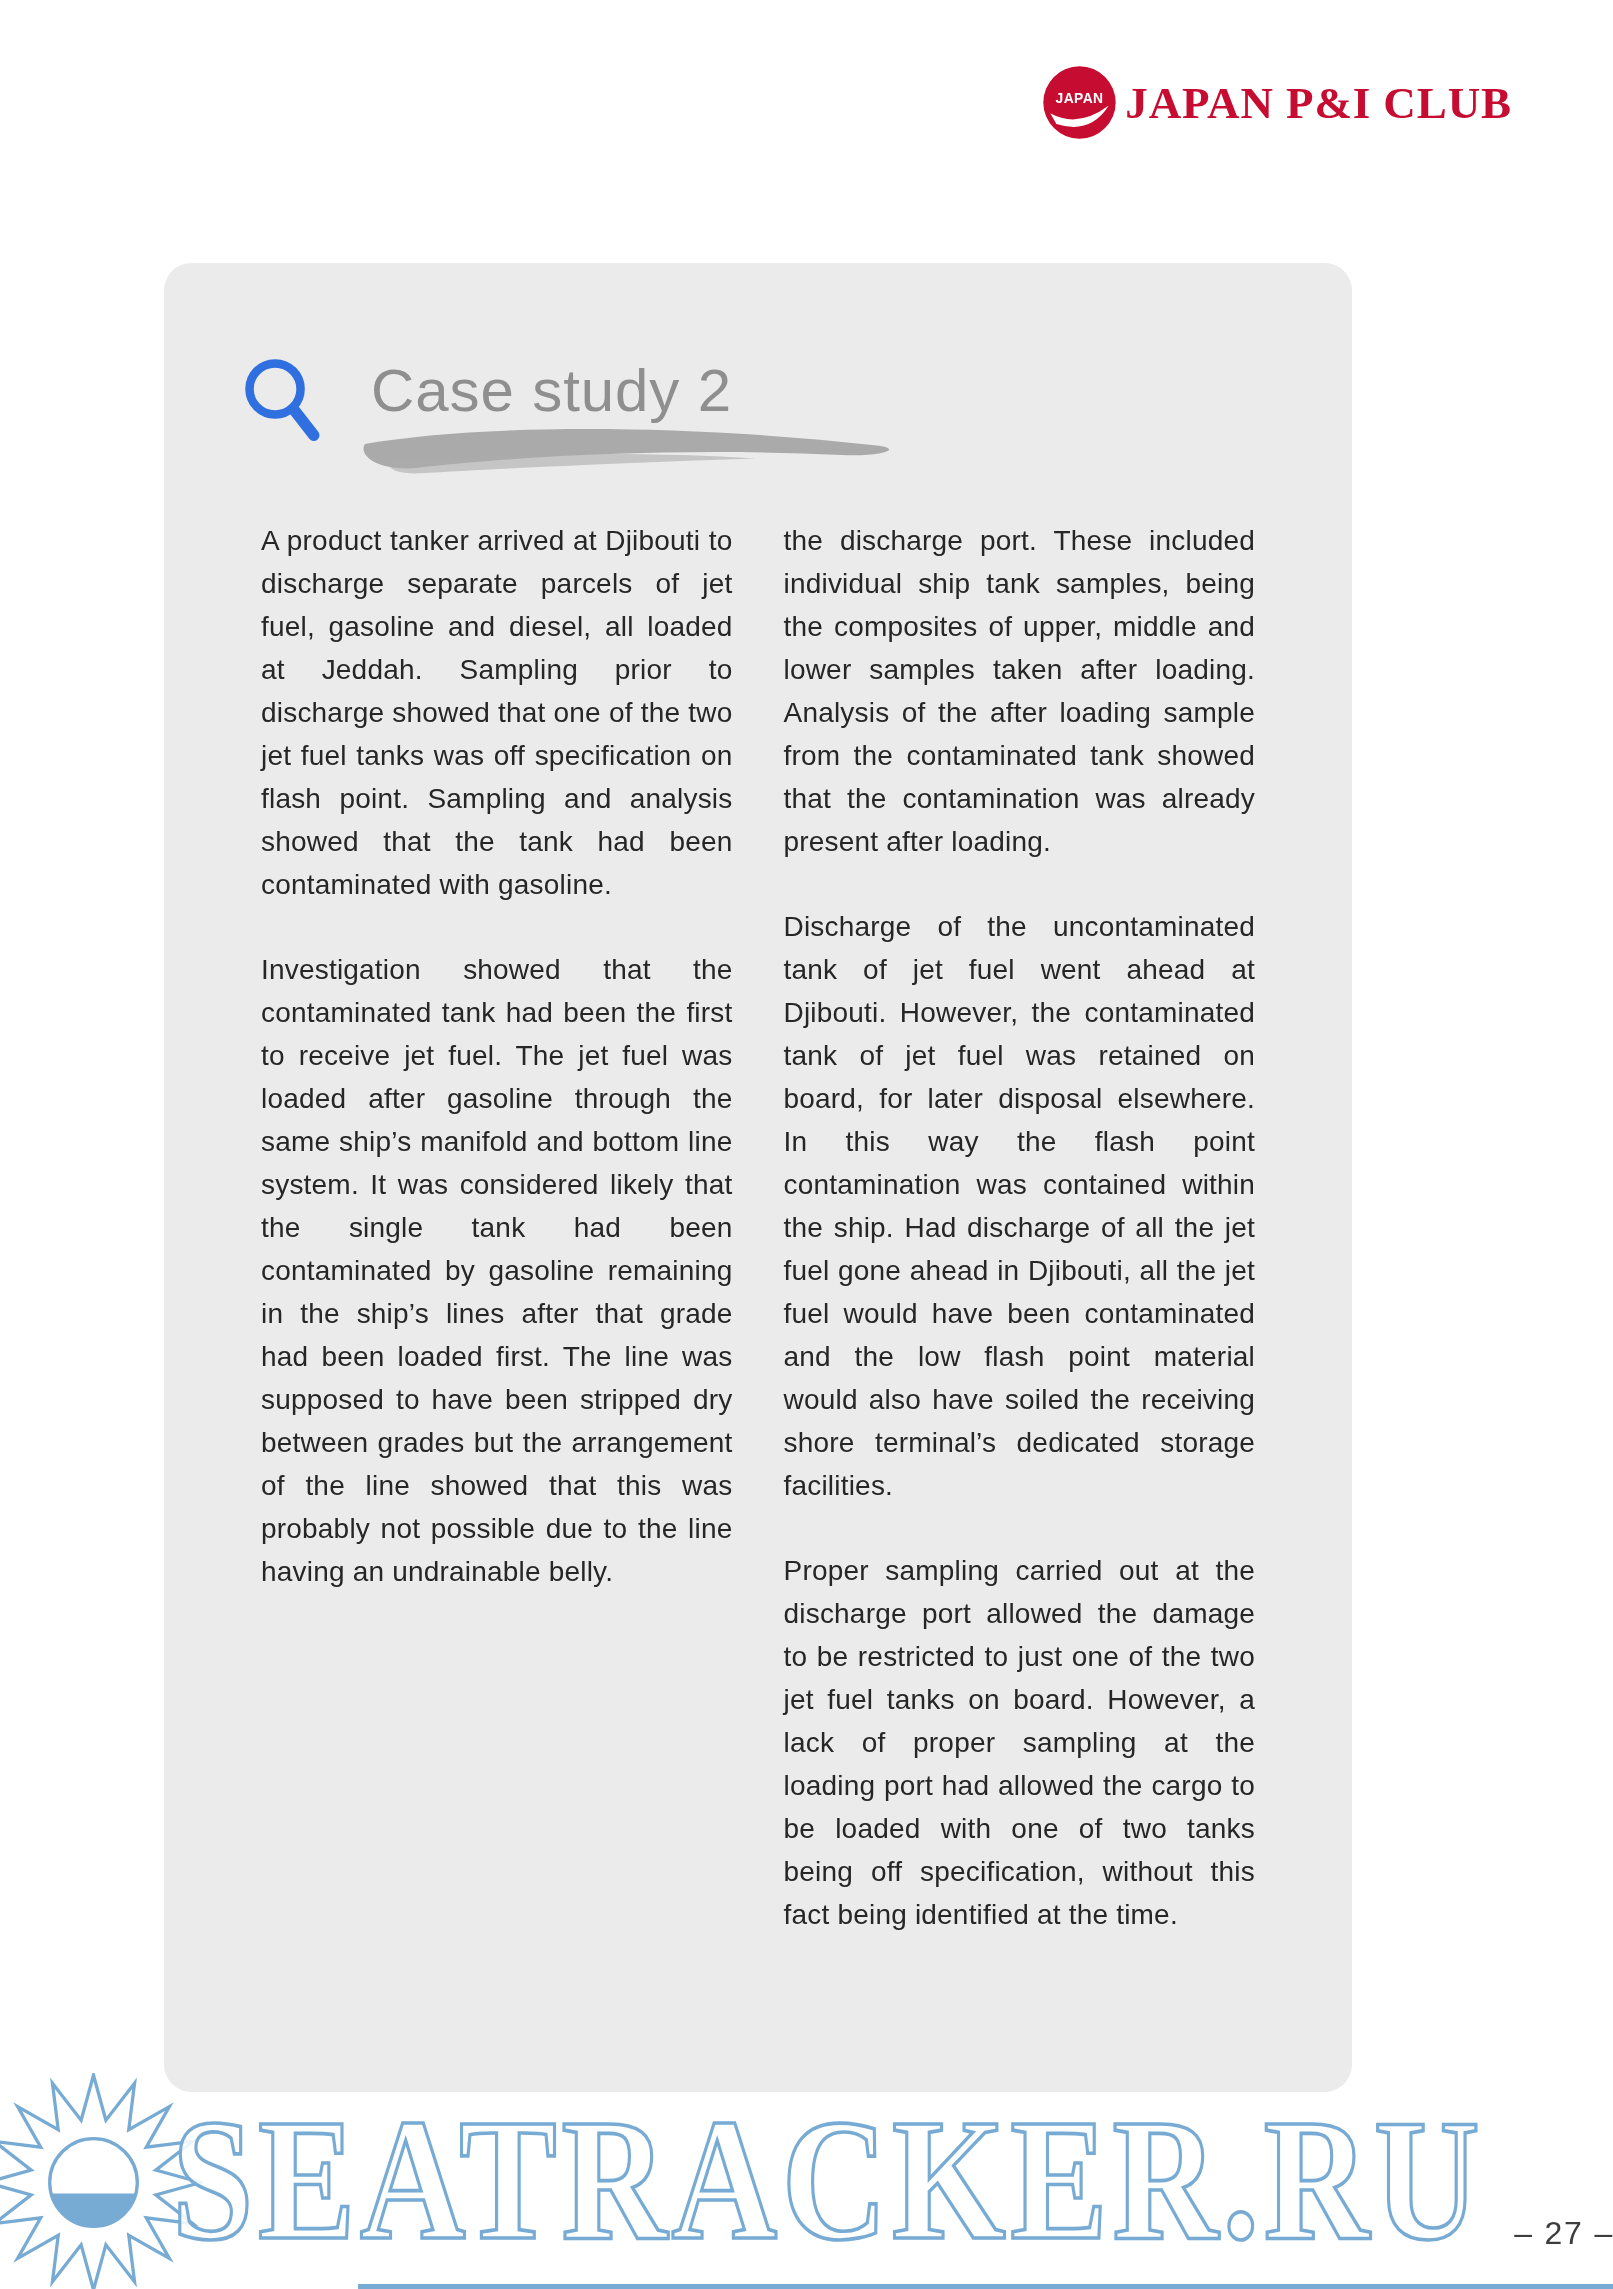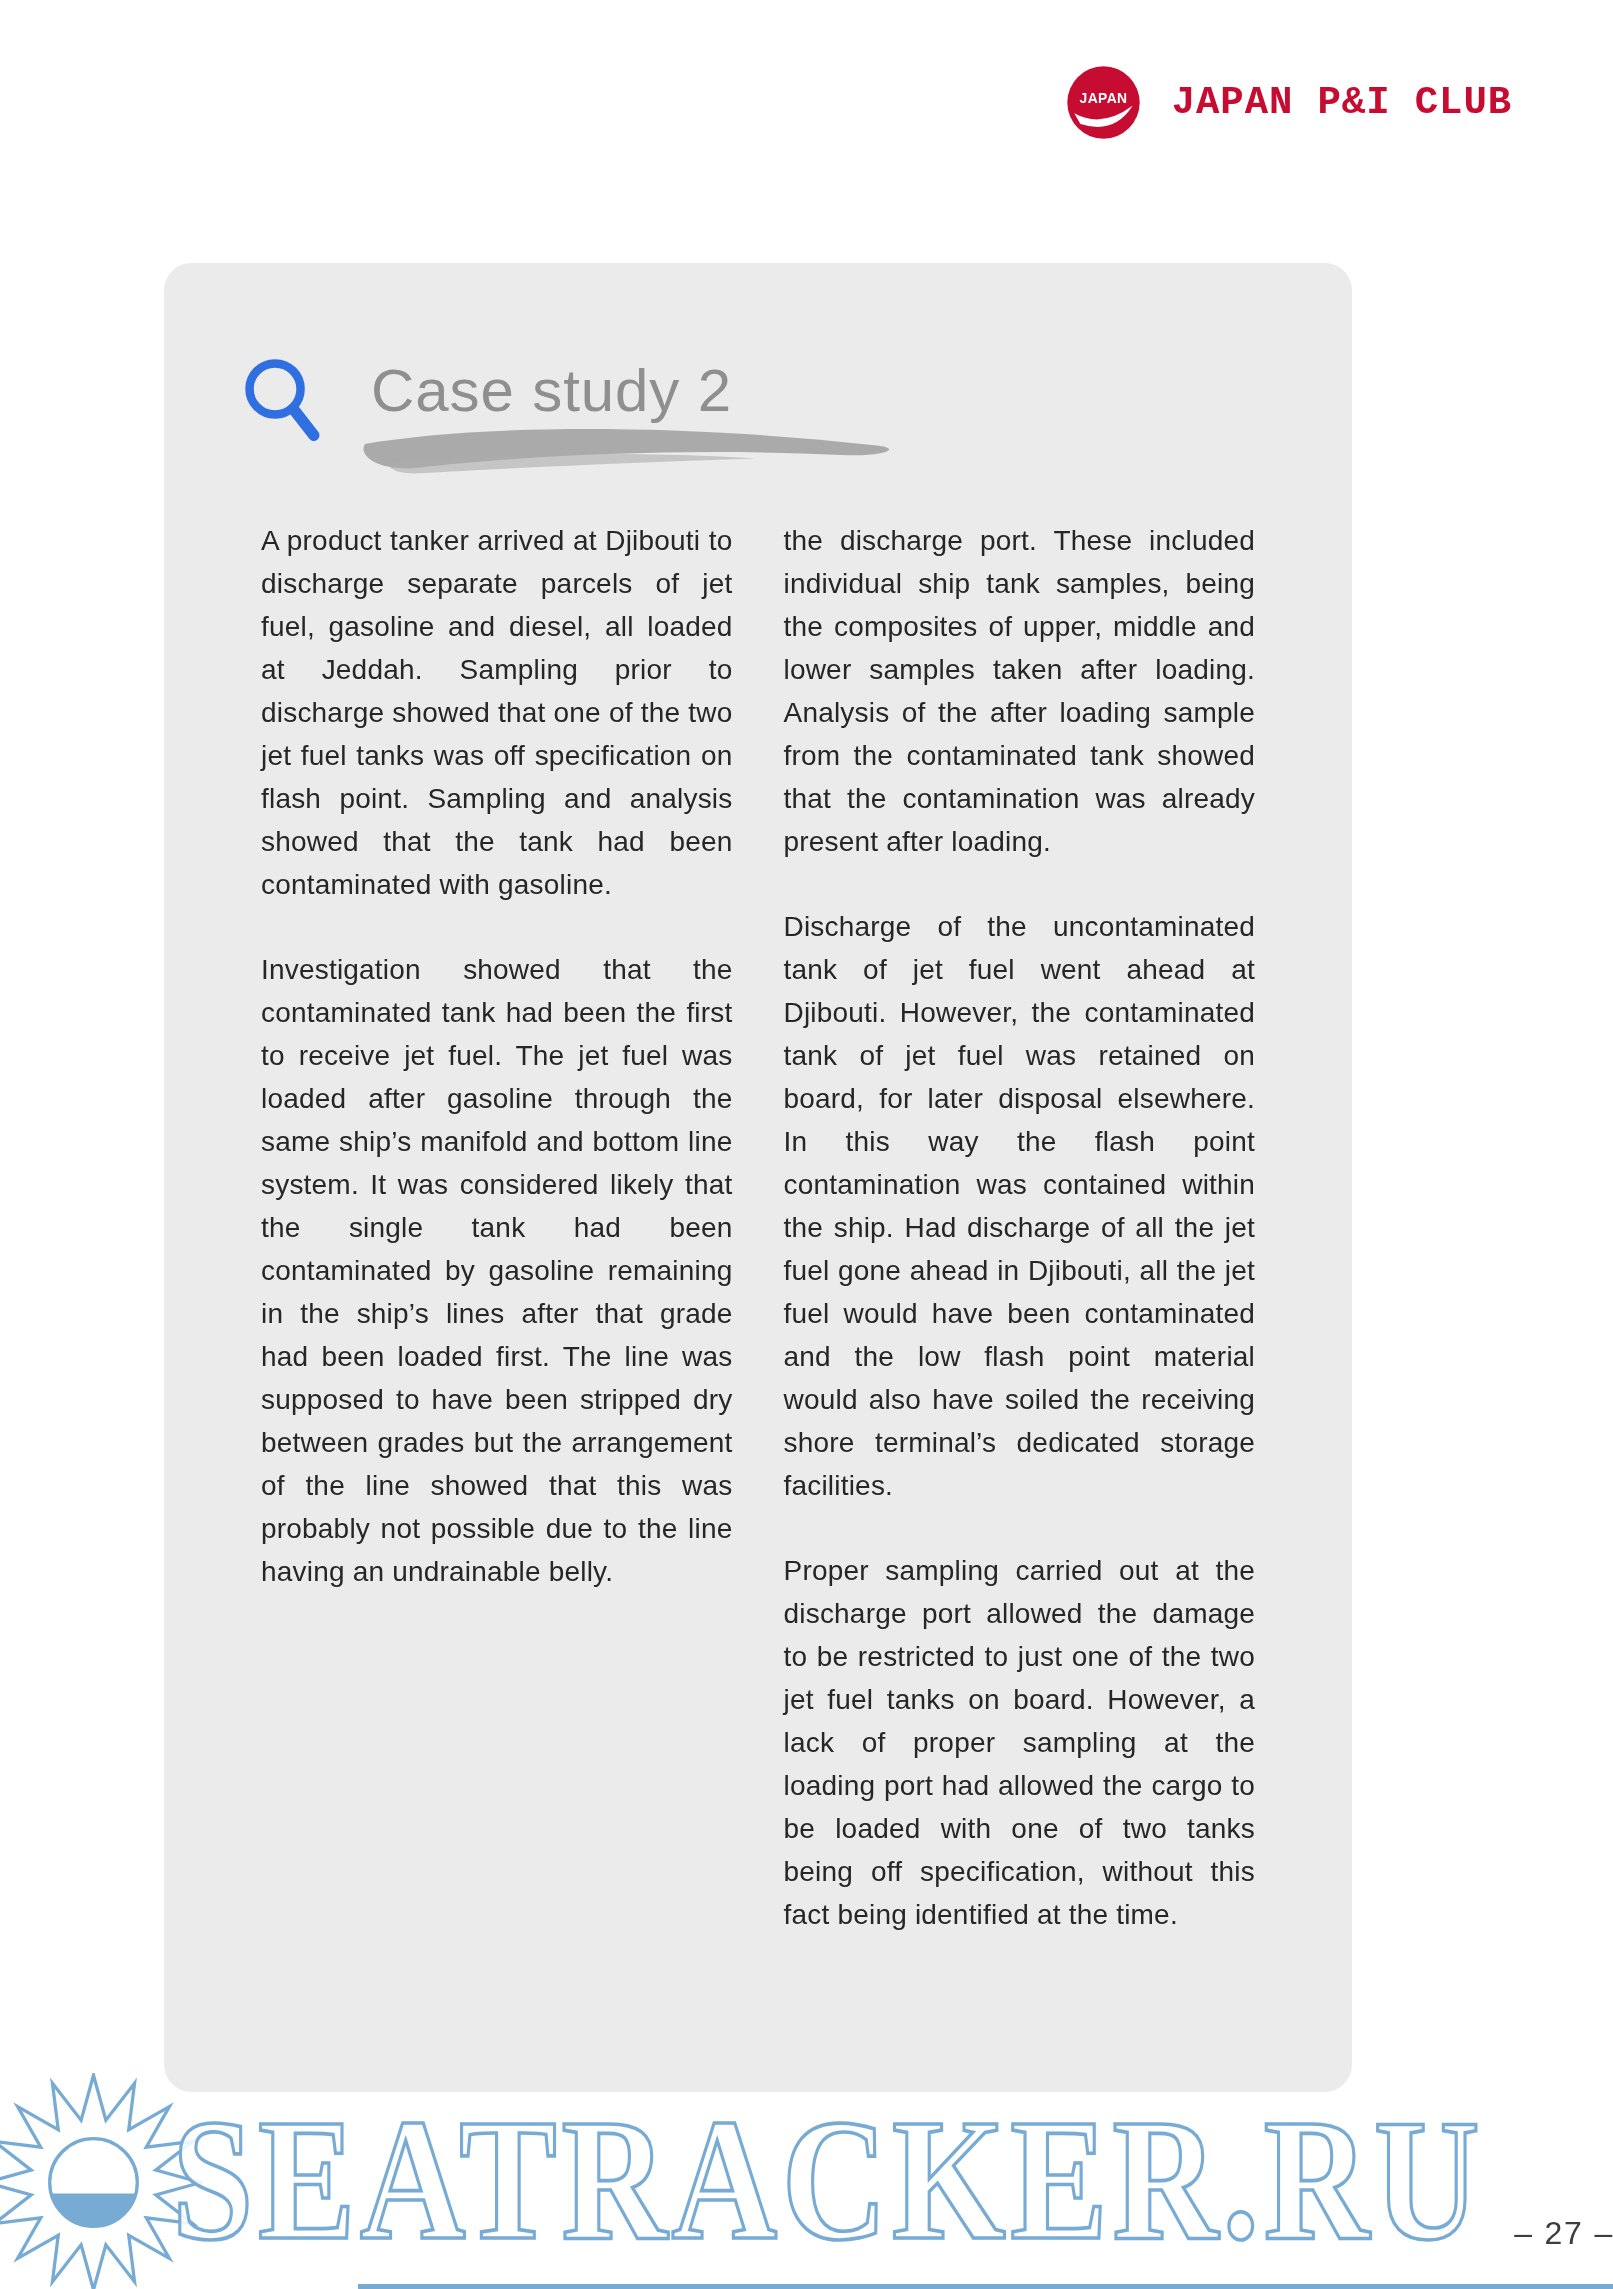--- a/index.html
+++ b/index.html
@@ -9,32 +9,32 @@
   .page {
     position: relative;
     width: 1614px;
     height: 2290px;
     background: #ffffff;
     overflow: hidden;
     font-family: "Liberation Sans", sans-serif;
   }
 
   
-  .logo { position: absolute; top: 64px; right: 102px; display: flex; align-items: center; gap: 30px; }
+  .logo { position: absolute; top: 64px; right: 102px; display: flex; align-items: center; gap: 7px; }
   .logo-mark { width: 77px; height: 77px; display: block; }
   .logo-mark svg { width: 100%; height: 100%; display: block; }
   .logo-disc { fill: var(--logo-red, #c60c30); }
   .logo-swoosh { fill: #ffffff; }
   .logo-mark-text {
     fill: #ffffff; font-family: "Liberation Sans", sans-serif;
     font-size: 18px; font-weight: bold; text-anchor: middle; letter-spacing: 0.5px;
   }
   .logo-text {
-    font-family: Liberation Mono, monospace; font-weight: 700;
-    font-size: 39px; color: var(--logo-red, #c60c30);
+    font-family: Liberation Serif, serif; font-weight: 700;
+    font-size: 45px; color: var(--logo-red, #c60c30);
     letter-spacing: 0.9px; white-space: nowrap;
   }
 
   
   .card {
     position: absolute; left: 164px; top: 263px;
     width: 1188px; height: 1829px;
     background: var(--card-bg, #ebebeb);
     border-radius: 27.4px;
   }

